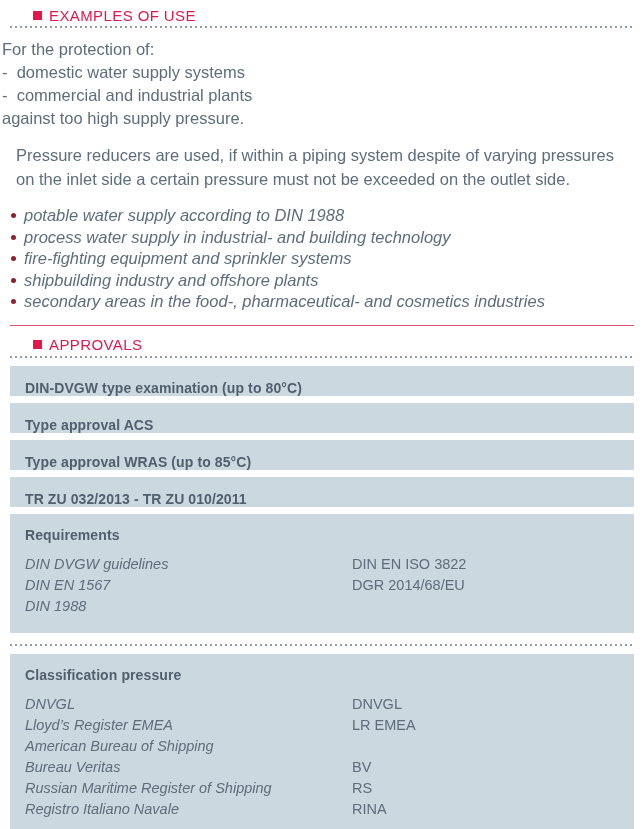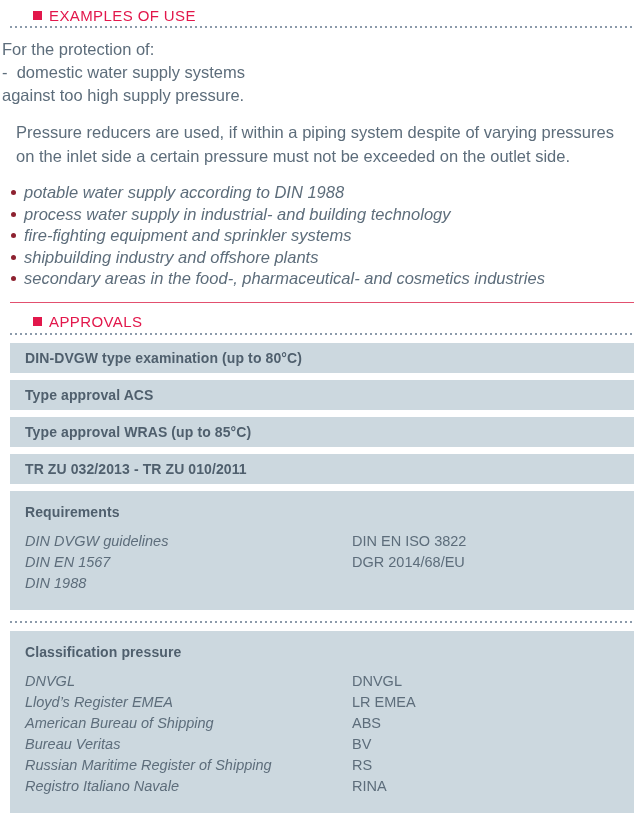--- a/index.html
+++ b/index.html
@@ -100,21 +100,21 @@
   }
 
   
   .approvals-wrap {
     padding: 0 10px;
   }
   .appr-row {
     background: #ccd8df;
     height: 30px;
     display: flex;
-    align-items: center;
+    align-items: flex-end;
     padding-left: 15px;
     margin-bottom: 7px;
     box-sizing: border-box;
   }
   .appr-row .label {
     font-size: 14px;
     font-weight: bold;
     color: #4f5f6d;
     letter-spacing: 0.1px;
   }
@@ -163,20 +163,21 @@
   <div class="section-head">
     <span class="head-marker"></span>
     <span class="head-title">EXAMPLES OF USE</span>
   </div>
 
   <div class="dotted-rule"></div>
 
   <div class="body-block">
     <div class="body-line">For the protection of:</div>
     <div class="body-line">-  domestic water supply systems</div>
+    <div class="body-line">-  commercial and industrial plants</div>
     <div class="body-line">against too high supply pressure.</div>
     <p class="para">Pressure reducers are used, if within a piping system despite of varying pressures on the inlet side a certain pressure must not be exceeded on the outlet side.</p>
   </div>
 
   <ul class="bullet-list">
     <li>potable water supply according to DIN 1988</li>
     <li>process water supply in industrial- and building technology</li>
     <li>fire-fighting equipment and sprinkler systems</li>
     <li>shipbuilding industry and offshore plants</li>
     <li>secondary areas in  the food-, pharmaceutical- and cosmetics industries</li>
@@ -240,21 +241,20 @@
         <div class="panel-line">
           <span class="c1">DNVGL</span>
           <span class="c2">DNVGL</span>
         </div>
         <div class="panel-line">
           <span class="c1">Lloyd’s Register EMEA</span>
           <span class="c2">LR EMEA</span>
         </div>
         <div class="panel-line">
           <span class="c1">American Bureau of Shipping</span>
-          <span class="c2">ABS</span>
         </div>
         <div class="panel-line">
           <span class="c1">Bureau Veritas</span>
           <span class="c2">BV</span>
         </div>
         <div class="panel-line">
           <span class="c1">Russian Maritime Register of Shipping</span>
           <span class="c2">RS</span>
         </div>
         <div class="panel-line">

